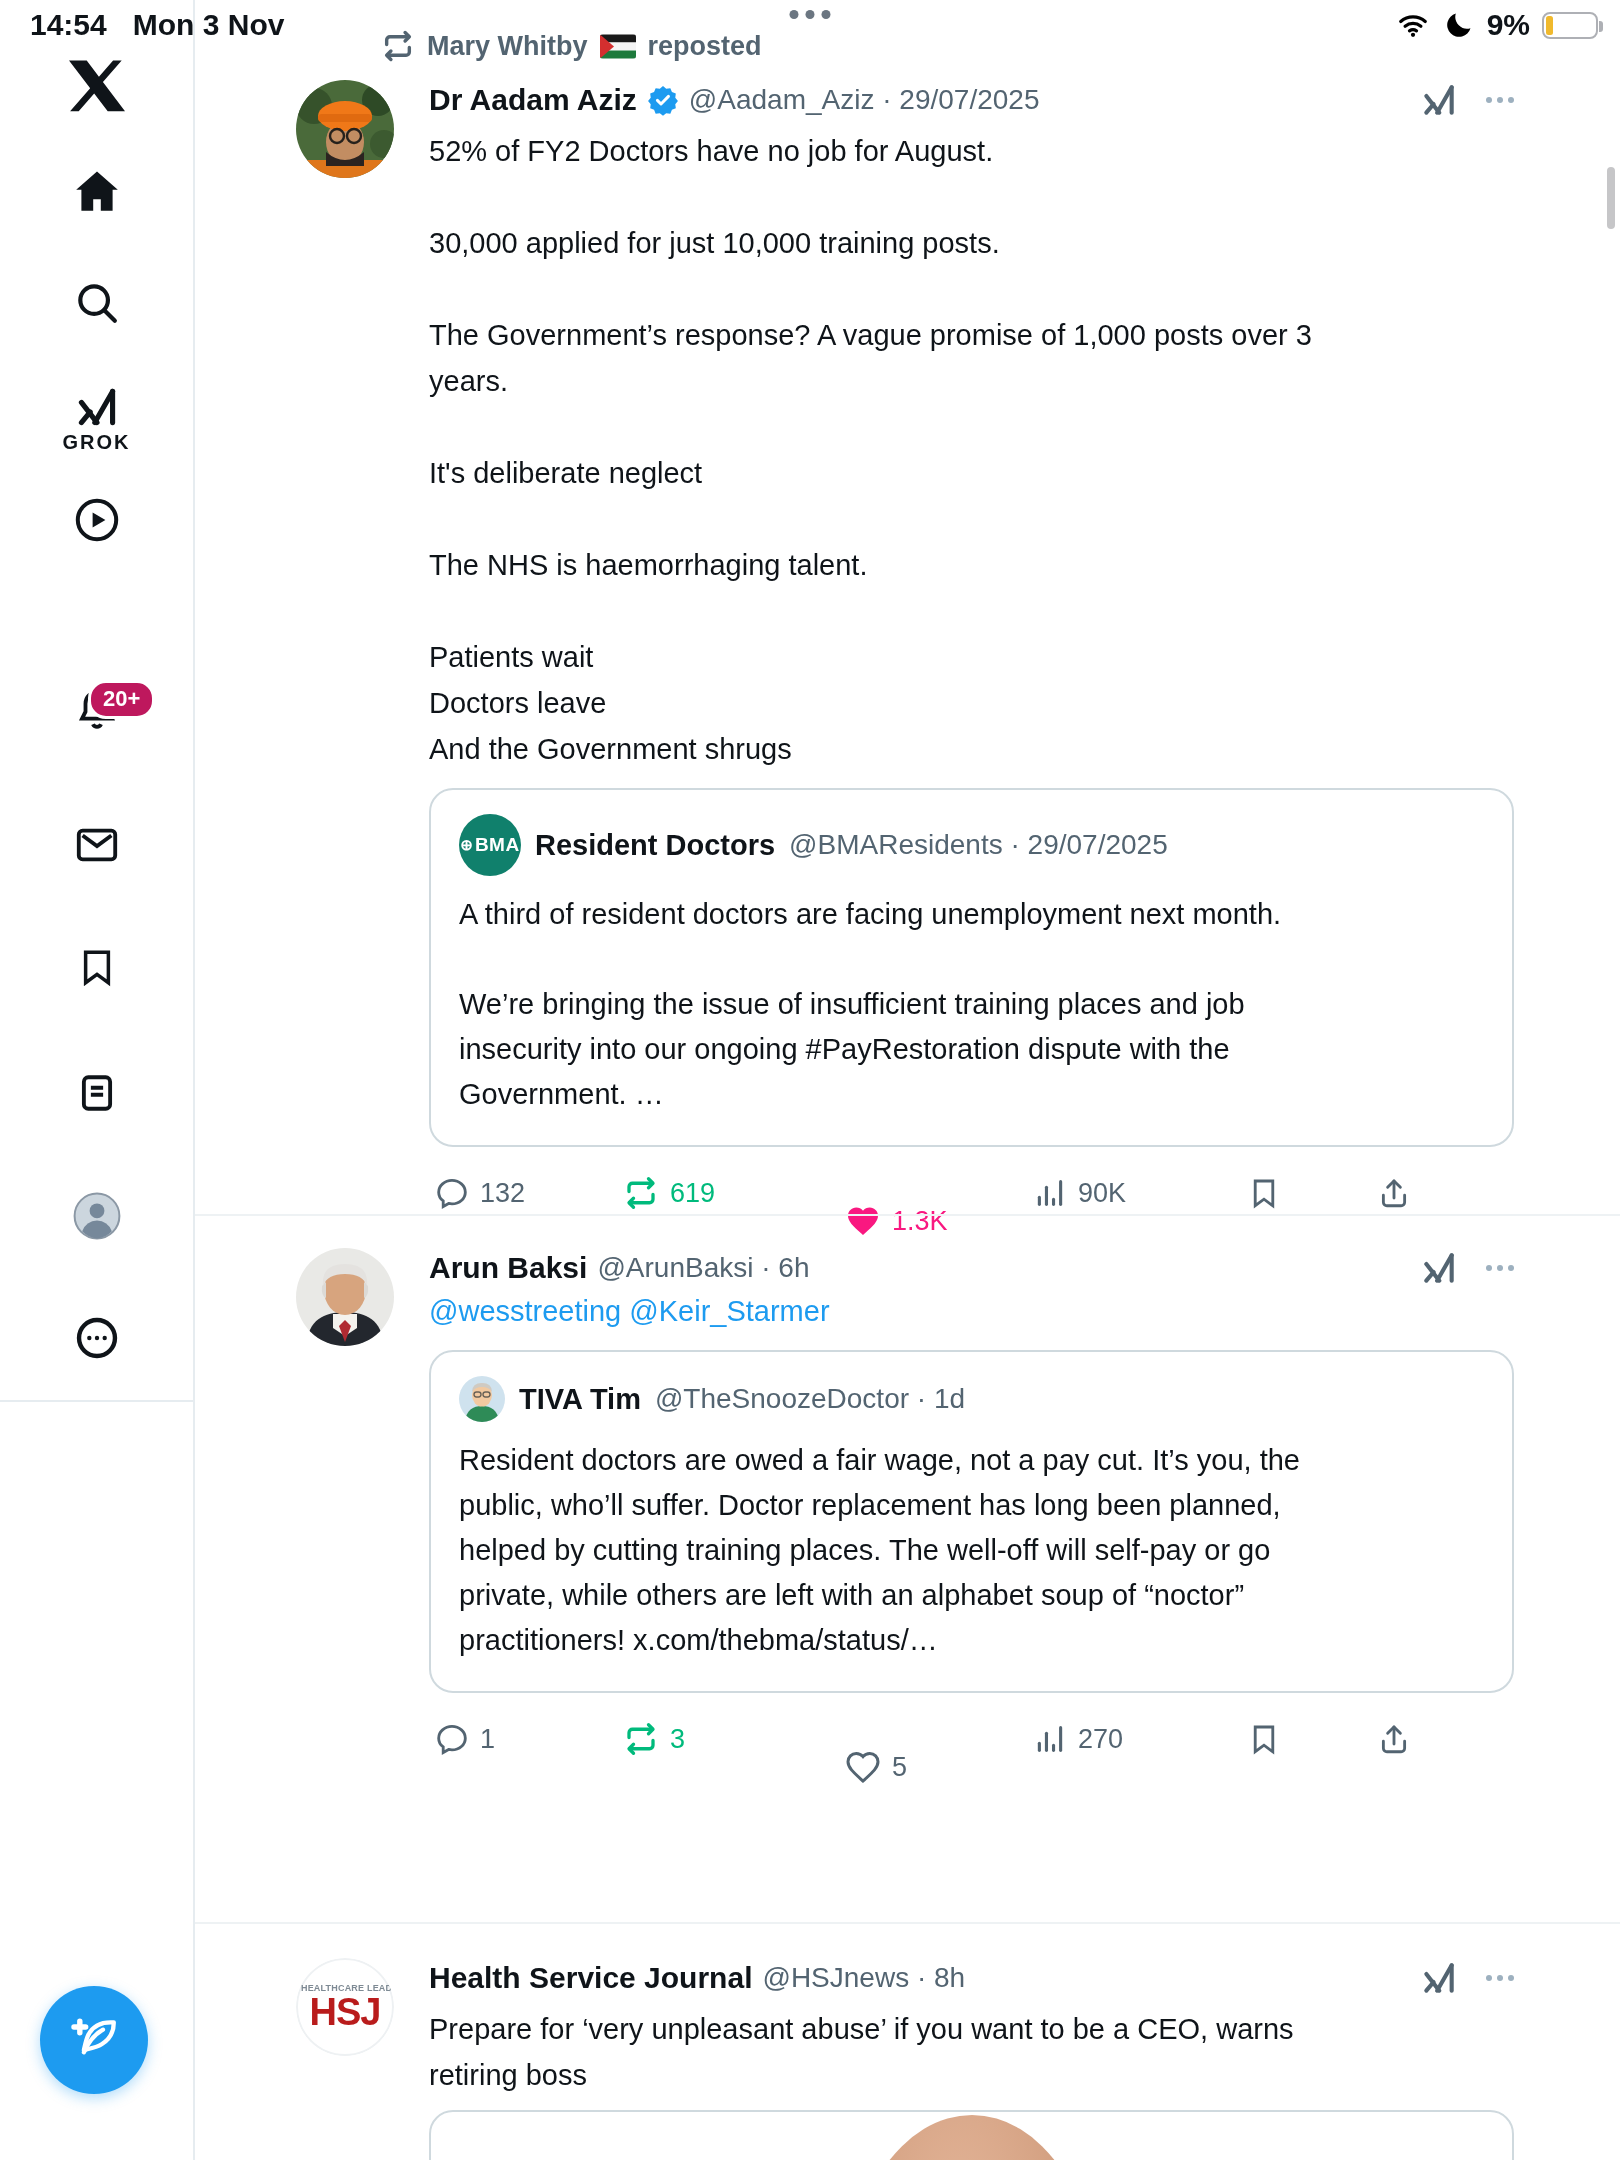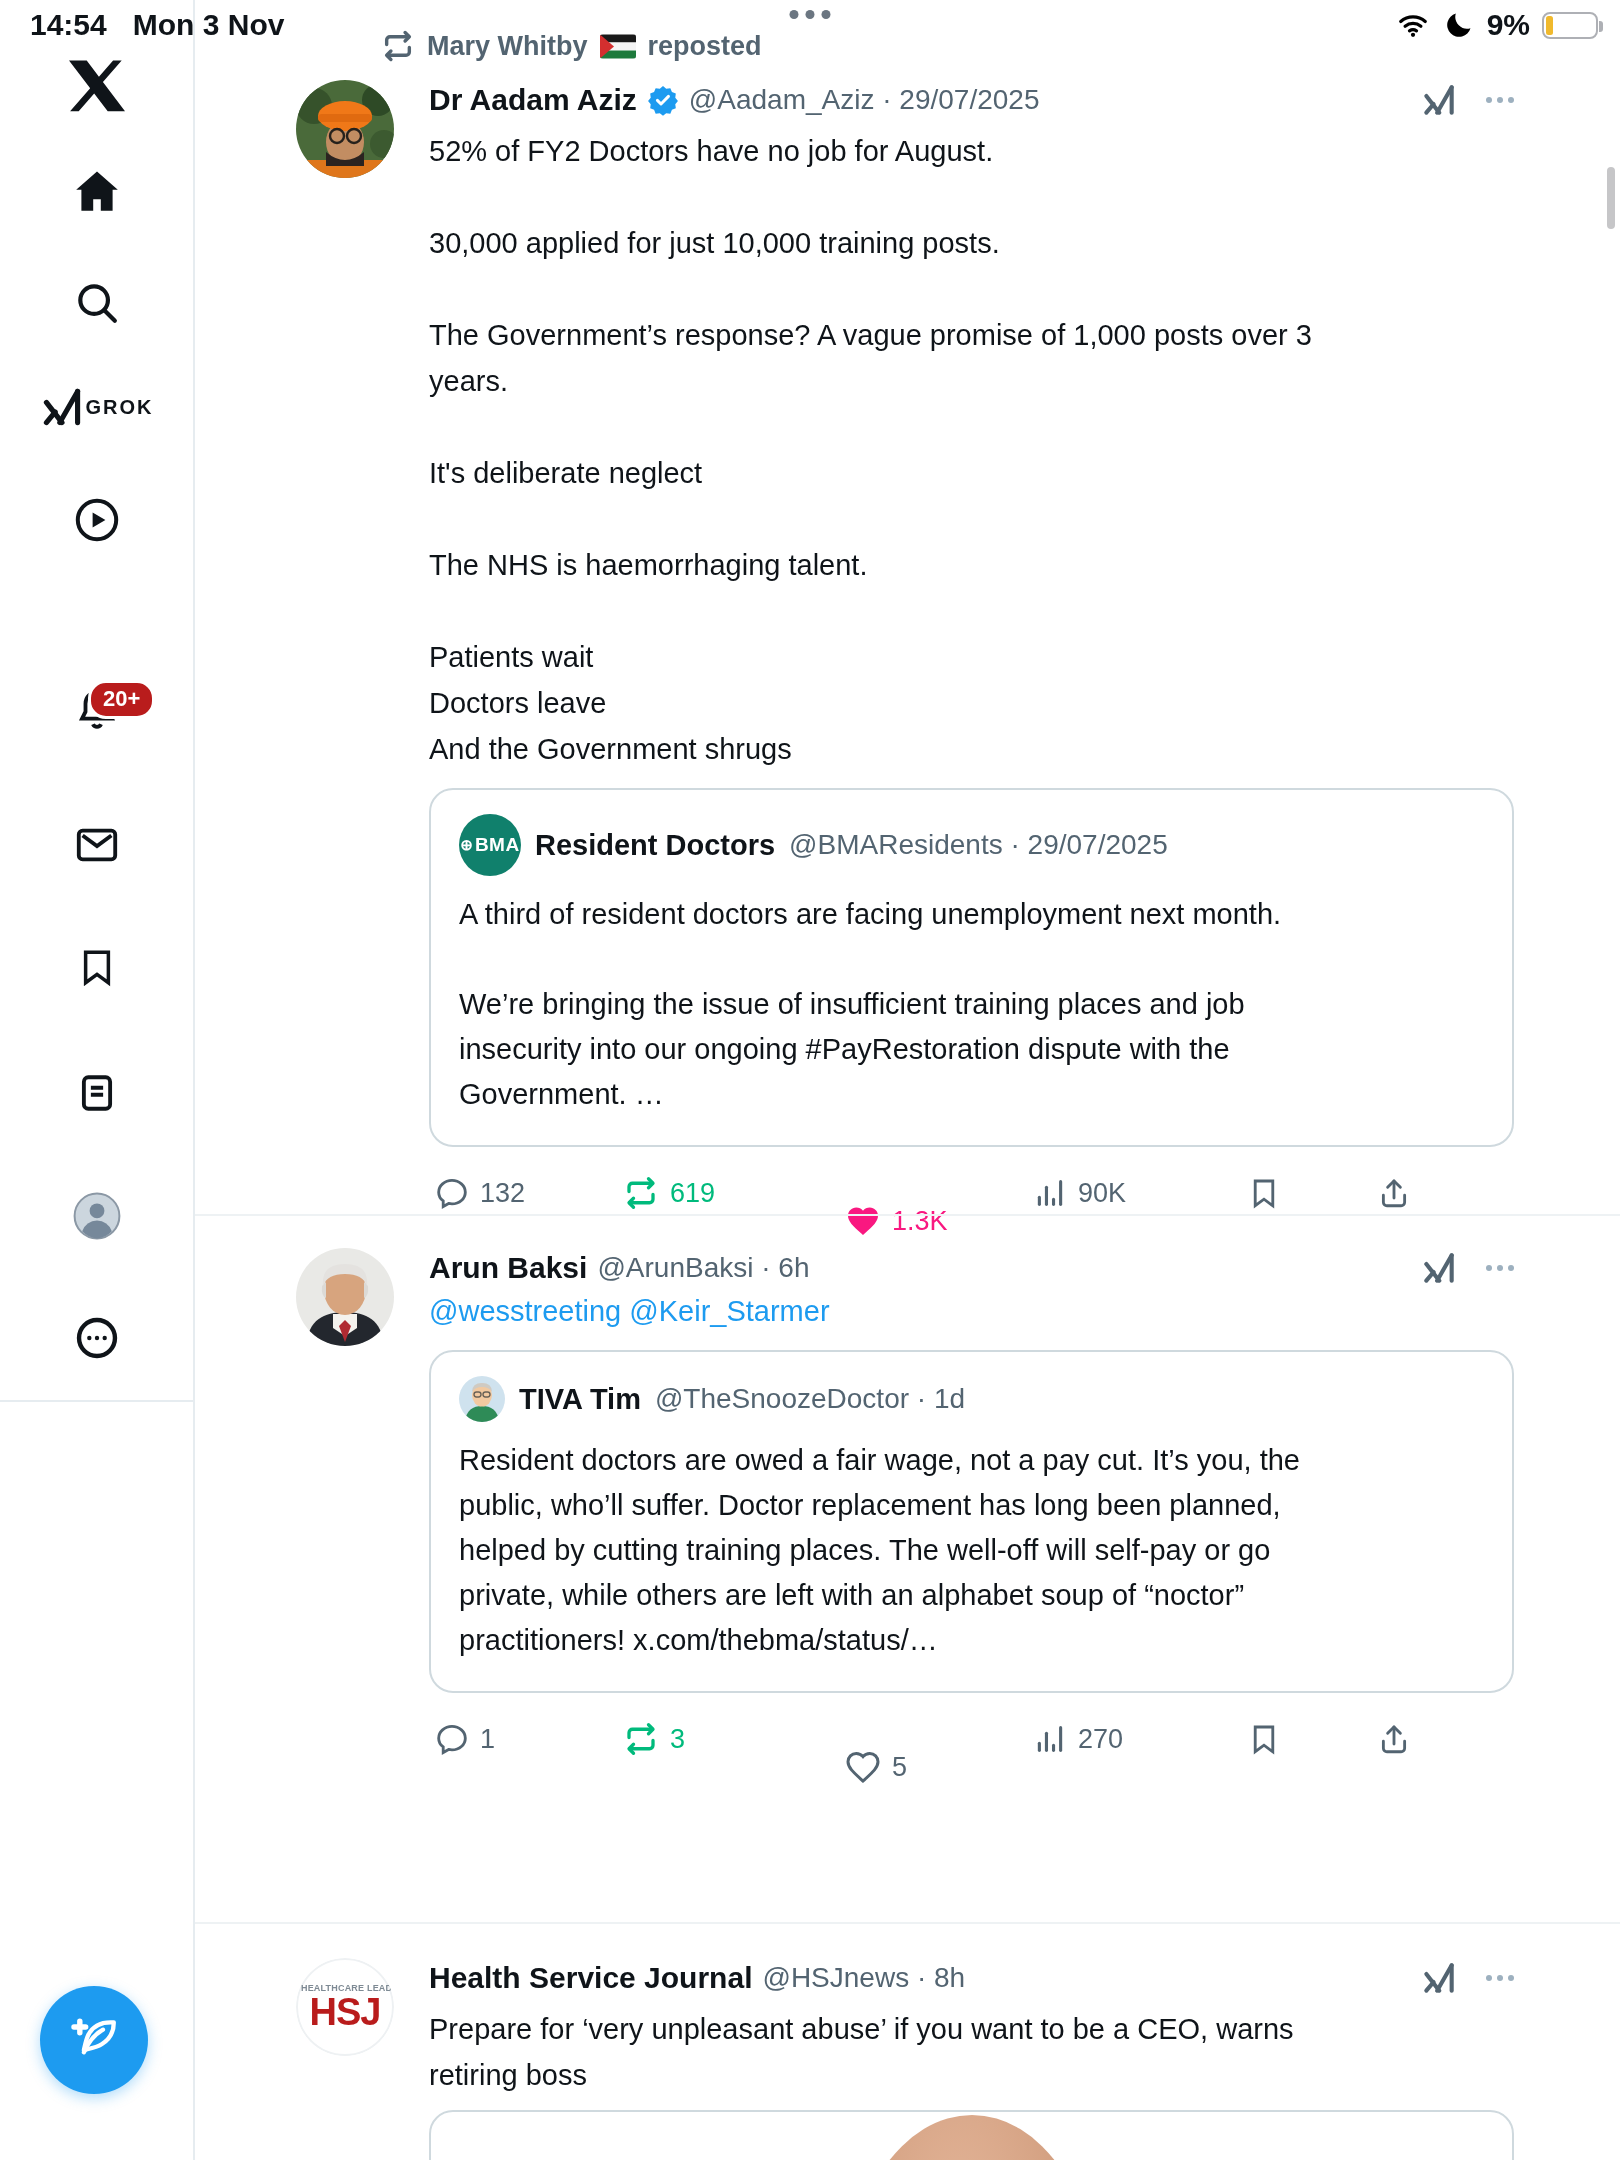--- a/index.html
+++ b/index.html
@@ -16,24 +16,24 @@
   .battery { position:relative; width:56px; height:27px; border:2.5px solid #aeb0b5; border-radius:8px; }
   .battery .nub { position:absolute; right:-7px; top:7px; width:4px; height:11px; background:#aeb0b5; border-radius:0 3px 3px 0; }
   .battery .fill { position:absolute; left:2px; top:2px; bottom:2px; width:7px; background:#f0b92d; border-radius:2.5px; }
   .mt-dots { position:absolute; left:50%; top:10px; transform:translateX(-50%); display:flex; gap:7px; }
   .mt-dots i { width:9px; height:9px; border-radius:50%; background:#6b7681; }
   
   .sidebar { position:absolute; left:0; top:0; width:193px; height:2160px; background:#fff; z-index:20; }
   .v-divider { position:absolute; left:193px; top:0; width:2px; height:2160px; background:#e6ecf0; }
   .sidebar .h-divider { position:absolute; left:0; top:1400px; width:193px; height:2px; background:#e6ecf0; }
   .nav-item { position:absolute; left:0; width:193px; display:flex; justify-content:center; }
-  .grok-wrap { display:flex; flex-direction:row; align-items:center; gap:2px; }
+  .grok-wrap { display:flex; flex-direction:column; align-items:center; gap:2px; }
   .grok-label { font-size:20px; font-weight:800; letter-spacing:2px; }
   .badge {
-    position:absolute; left:88px; top:680px; z-index:2; background:#b91c1c; color:#fff;
+    position:absolute; left:88px; top:680px; z-index:2; background:#be185d; color:#fff;
     font-size:22px; font-weight:700; padding:3px 12px 4px; border-radius:18px; border:3px solid #fff;
   }
   .compose-btn {
     position:absolute; left:40px; top:1986px; width:108px; height:108px; border-radius:50%;
     background:#1d9bf0; display:flex; align-items:center; justify-content:center;
     box-shadow:0 4px 14px rgba(29,155,240,.35);
   }
   
   .timeline { position:absolute; left:195px; top:0; right:0; height:2160px; }
   .divider { position:absolute; left:0; right:0; height:2px; background:#eef2f4; }

